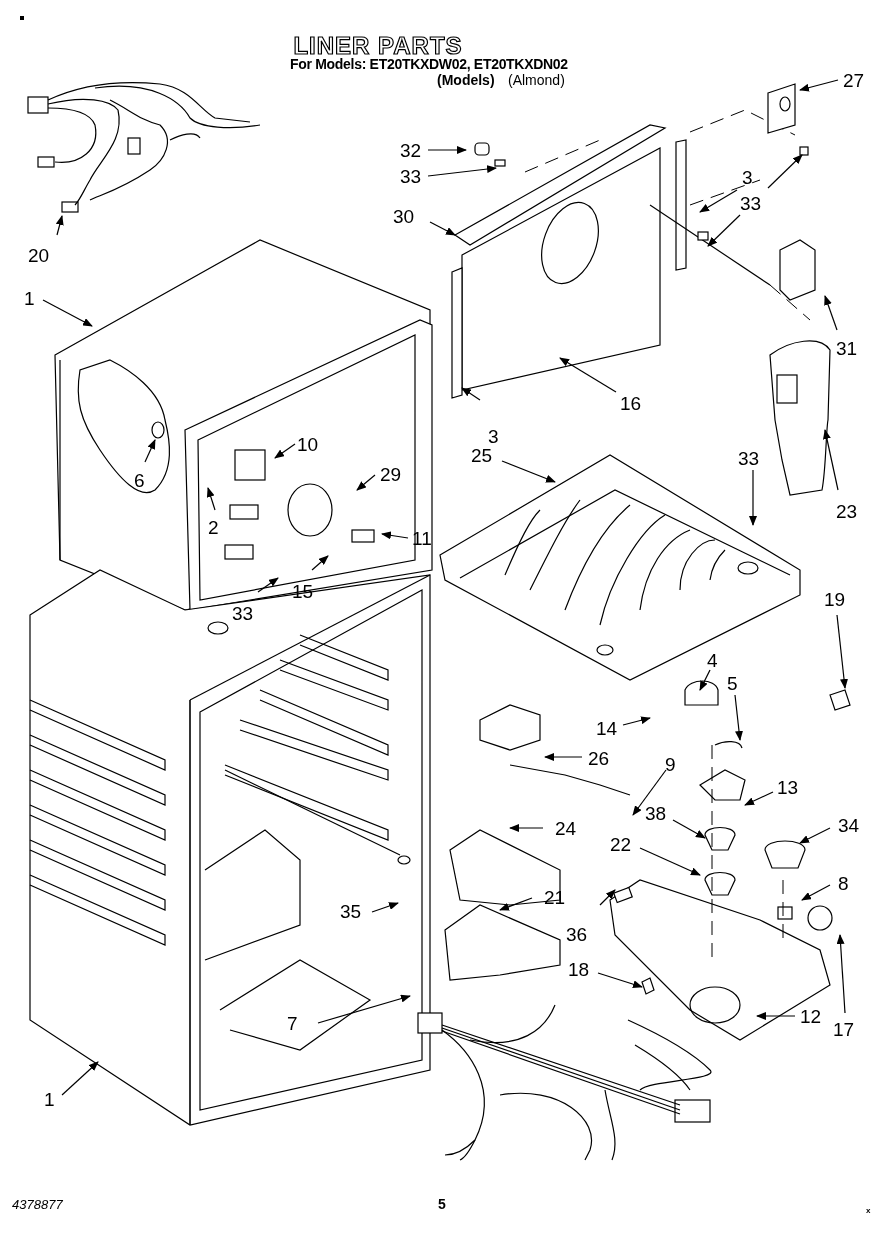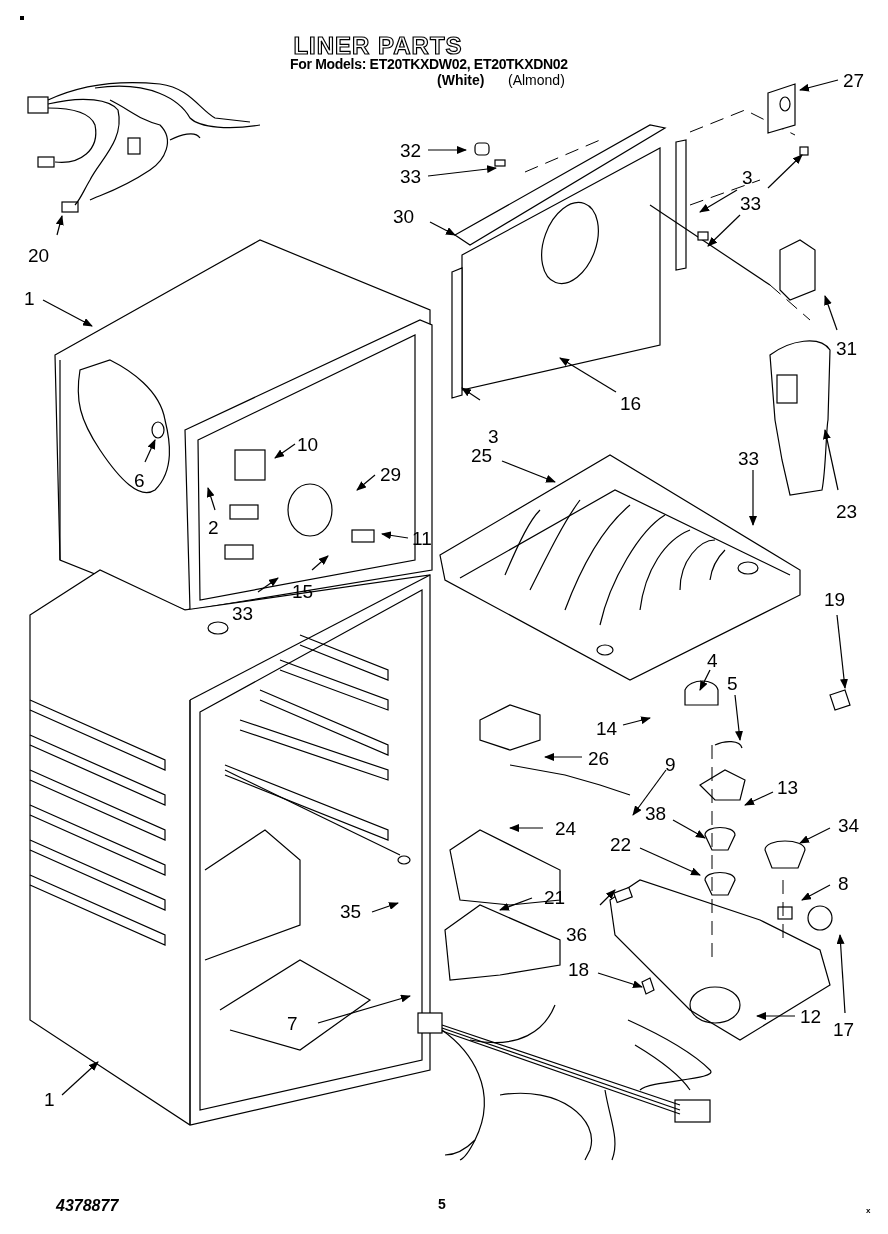--- a/index.html
+++ b/index.html
@@ -1,38 +1,38 @@
 <!DOCTYPE html>
 <html><head>
 <meta charset="utf-8">
 <style>
   html, body { margin: 0; padding: 0; background: #ffffff; }
   body { width: 888px; height: 1234px; position: relative; overflow: hidden; font-family: "Liberation Sans", sans-serif; color: #000; }
   .title { position: absolute; left: 0; width: 756px; top: 32px; text-align: center; font-size: 24px; font-weight: bold; letter-spacing: 1px; color: #fff; -webkit-text-stroke: 1.2px #000; font-family: "Liberation Sans", sans-serif; }
   .models { position: absolute; left: 290px; top: 56px; font-size: 14px; font-weight: bold; letter-spacing: -0.3px; }
   .color-white { position: absolute; left: 437px; top: 72px; font-size: 14px; font-weight: bold; }
   .color-almond { position: absolute; left: 508px; top: 72px; font-size: 14px; font-weight: normal; }
-  .footer-code { position: absolute; left: 12px; top: 1197px; font-size: 16px; font-weight: bold; font-style: italic; margin-left: 44px; }
+  .footer-code { position: absolute; left: 12px; top: 1197px; font-size: 13px; font-weight: normal; font-style: italic; }
   .footer-page { position: absolute; left: 438px; top: 1196px; font-size: 14px; font-weight: bold; }
   .footer-mark { position: absolute; left: 866px; top: 1206px; font-size: 8px; font-weight: bold; }
   .corner-mark { position: absolute; left: 20px; top: 16px; width: 4px; height: 4px; background: #000; }
   svg.diagram { position: absolute; left: 0; top: 0; width: 888px; height: 1234px; }
   .lbl { font-family: "Liberation Sans", sans-serif; font-size: 19px; fill: #000; }
   .ln { stroke: #000; stroke-width: 1.2; fill: none; }
   .ln2 { stroke: #000; stroke-width: 1.6; fill: none; }
   .fl { stroke: #000; stroke-width: 1.2; fill: #fff; }
   .dash { stroke: #000; stroke-width: 1; fill: none; stroke-dasharray: 14 8; }
 </style>
 </head>
 <body>
 
 <div class="corner-mark"></div>
 <div class="title">LINER PARTS</div>
 <div class="models">For Models: ET20TKXDW02, ET20TKXDN02</div>
-<div class="color-white">(White)</div>
+<div class="color-white">(Models)</div>
 <div class="color-almond">(Almond)</div>
 
 <svg class="diagram" viewBox="0 0 888 1234">
   <defs>
     <marker id="ah" markerWidth="10" markerHeight="8" refX="9" refY="4" orient="auto" markerUnits="userSpaceOnUse">
       <path d="M0,0 L10,4 L0,8 Z" fill="#000"></path>
     </marker>
   </defs>
 
   <g>

